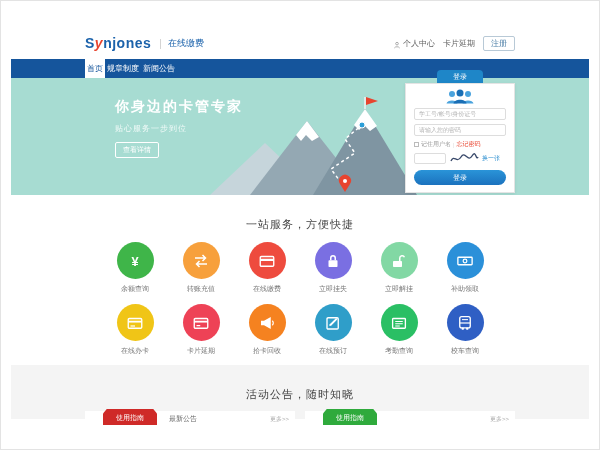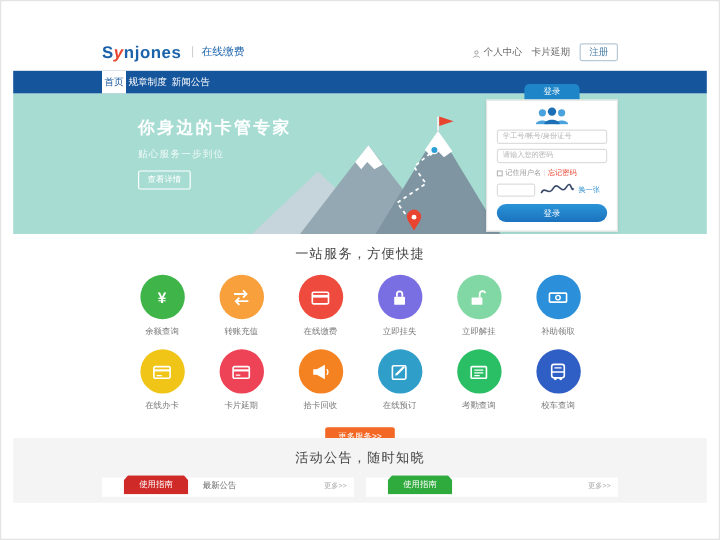--- a/index.html
+++ b/index.html
@@ -46,21 +46,21 @@
   .forgot { color:#e8442f; cursor:pointer; }
   .sep { color:#ddd; }
   .captcha-row { display:flex; align-items:center; gap:3px; margin-bottom:5px; }
   .captcha-input { width:32px; height:11px; border:1px solid #ddd; border-radius:2px; }
   .captcha-img { cursor:pointer; }
   .change-captcha { font-size:6px; color:#2d8fd0; cursor:pointer; white-space:nowrap; }
   .login-submit { display:block; width:100%; height:15px; background:linear-gradient(#2a94d8,#1b72be); border:none; border-radius:8px; color:#fff; font-size:7px; cursor:pointer; }
 
   
   .services { position:absolute; top:195px; left:11px; right:11px; height:170px; background:#fff; }
-  .section-title { text-align:center; font-size:11px; color:#444; letter-spacing:1px; padding-top:9px; }
+  .section-title { text-align:center; font-size:11px; color:#444; letter-spacing:1px; padding-top:22px; }
   .svc-row { display:flex; justify-content:space-between; padding:0 20px; margin-top:10px; }
   .svc-item { width:60px; text-align:center; cursor:pointer; }
   .svc-circle { width:37px; height:37px; border-radius:50%; margin:0 auto; display:flex; align-items:center; justify-content:center; }
   .svc-label { font-size:7px; color:#777; margin-top:5px; }
   .more-btn { display:block; margin:13px auto 0; background:#f26824; color:#fff; border:none; border-radius:2px; font-size:7px; padding:3px 11px; cursor:pointer; }
 
   
   .announce { position:absolute; top:365px; left:11px; right:11px; height:54px; background:#f4f4f4; }
   .ann-cols { display:flex; gap:10px; margin-top:9px; }
   .ann-col { flex:1; position:relative; background:#fff; height:16px; }

